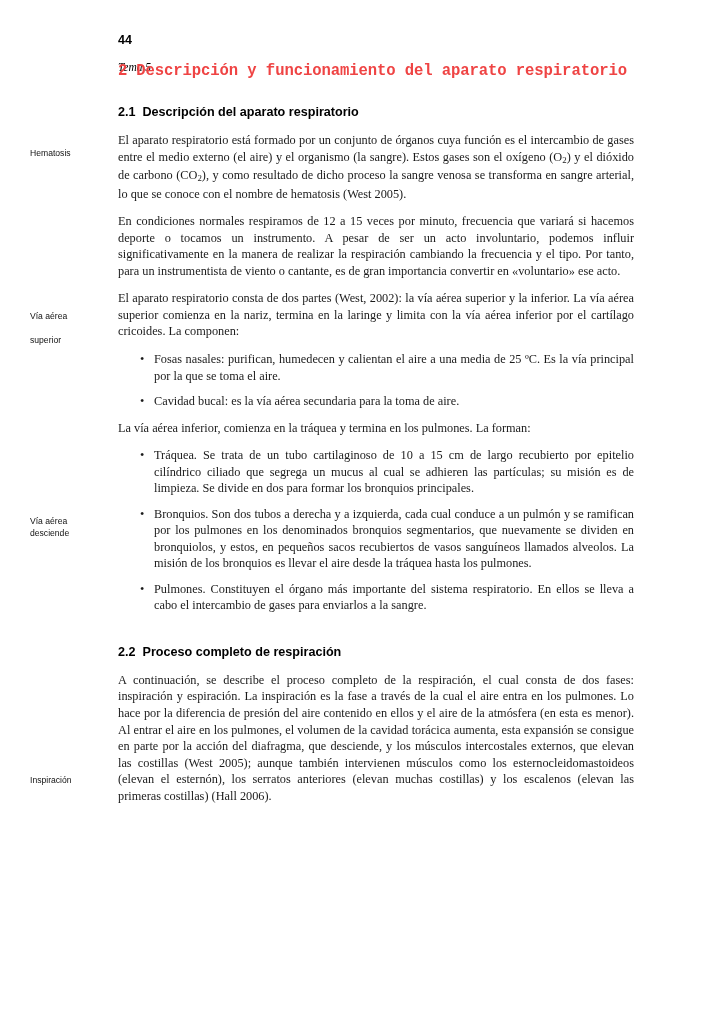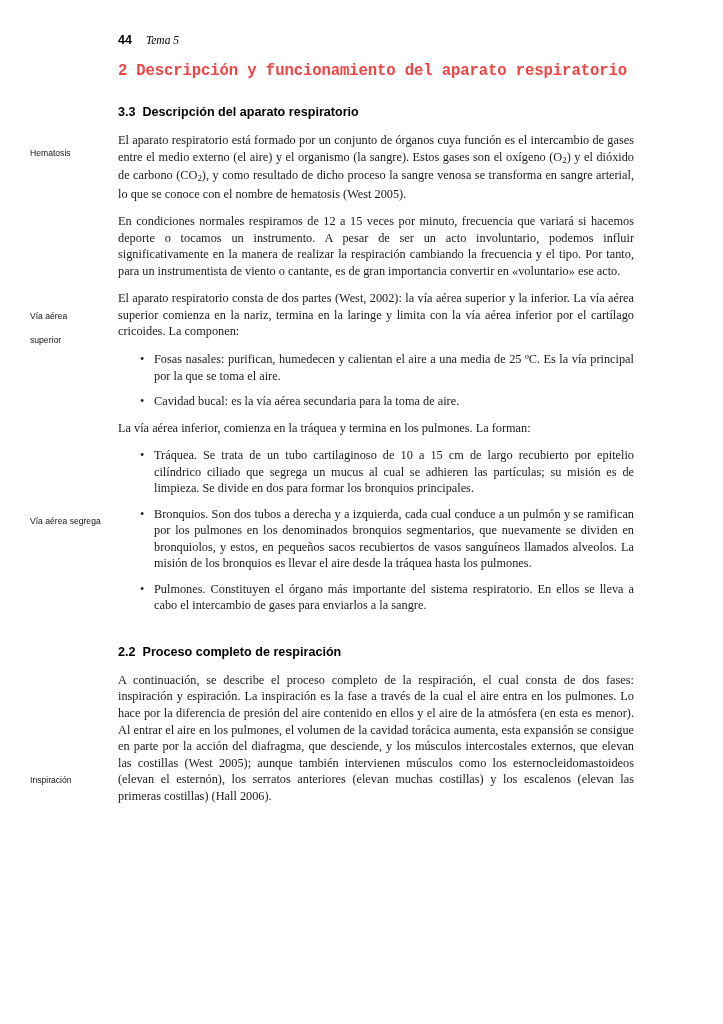--- a/index.html
+++ b/index.html
@@ -23,20 +23,21 @@
     padding: 0;
   }
   
   .header {
     position: absolute;
     top: 33px;
     left: 118px;
     display: flex;
     align-items: baseline;
     gap: 14px;
+    flex-direction: column;
   }
   .folio {
     font-family: "Liberation Sans", sans-serif;
     font-weight: bold;
     font-size: 12.5px;
     color: #000;
   }
   .header-title {
     font-family: Liberation Serif, serif;
     font-style: italic;
@@ -129,31 +130,31 @@
 <div class="page">
 
   <div class="header">
     <span class="folio">44</span>
     <span class="header-title">Tema 5</span>
   </div>
 
   <div class="margin-note" style="top:148px">Hematosis</div>
   <div class="margin-note" style="top:311px">Vía aérea</div>
   <div class="margin-note" style="top:335px">superior</div>
-  <div class="margin-note" style="top:516px">Vía aérea segrega</div>
+  <div class="margin-note" style="top:516px">Vía aérea desciende</div>
   <div class="margin-note" style="top:775px">Inspiración</div>
 
   <div class="content">
 
     <h1 class="section-title">
       <span class="num">2</span><span>Descripción y funcionamiento del aparato respiratorio</span>
     </h1>
 
     <h2 class="subsection-title">
-      <span class="num">3.3</span><span>Descripción del aparato respiratorio</span>
+      <span class="num">2.1</span><span>Descripción del aparato respiratorio</span>
     </h2>
 
     <p class="body"><span>El aparato respiratorio está formado por un conjunto de órganos cuya función es el intercambio de gases entre el medio externo (el aire) y el organismo (la sangre). Estos gases son el oxígeno (O</span><sub>2</sub><span>) y el dióxido de carbono (CO</span><sub>2</sub><span>), y como resultado de dicho proceso la sangre venosa se transforma en sangre arterial, lo que se conoce con el nombre de hematosis (West 2005).</span></p>
 
     <p class="body">En condiciones normales respiramos de 12 a 15 veces por minuto, frecuencia que variará si hacemos deporte o tocamos un instrumento. A pesar de ser un acto involuntario, podemos influir significativamente en la manera de realizar la respiración cambiando la frecuencia y el tipo. Por tanto, para un instrumentista de viento o cantante, es de gran importancia convertir en «voluntario» ese acto.</p>
 
     <p class="body">El aparato respiratorio consta de dos partes (West, 2002): la vía aérea superior y la inferior. La vía aérea superior comienza en la nariz, termina en la laringe y limita con la vía aérea inferior por el cartílago cricoides. La componen:</p>
 
     <ul class="bullets">
       <li>Fosas nasales: purifican, humedecen y calientan el aire a una media de 25 ºC. Es la vía principal por la que se toma el aire.</li>

